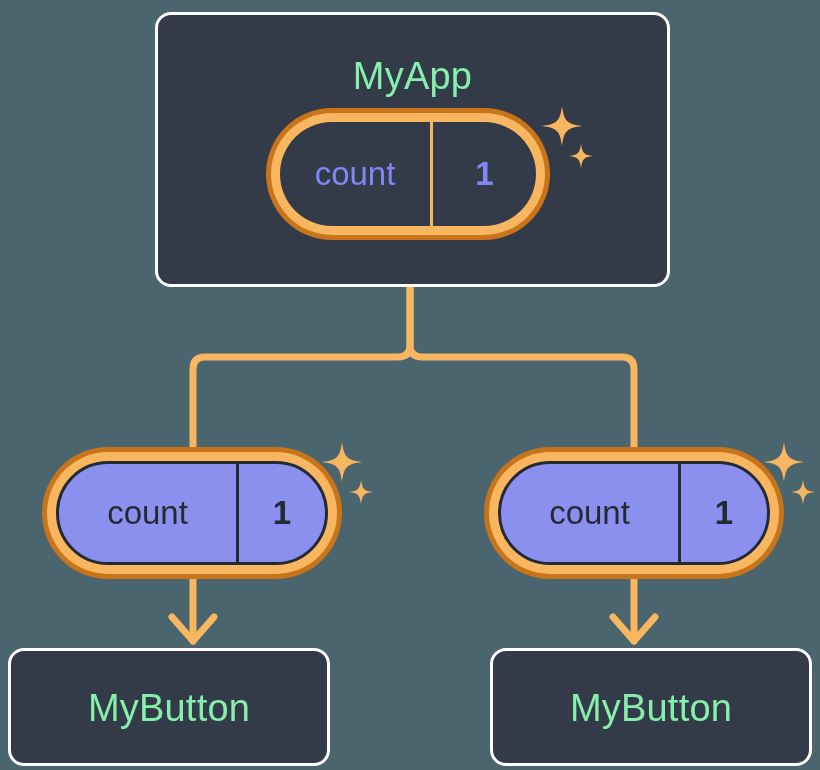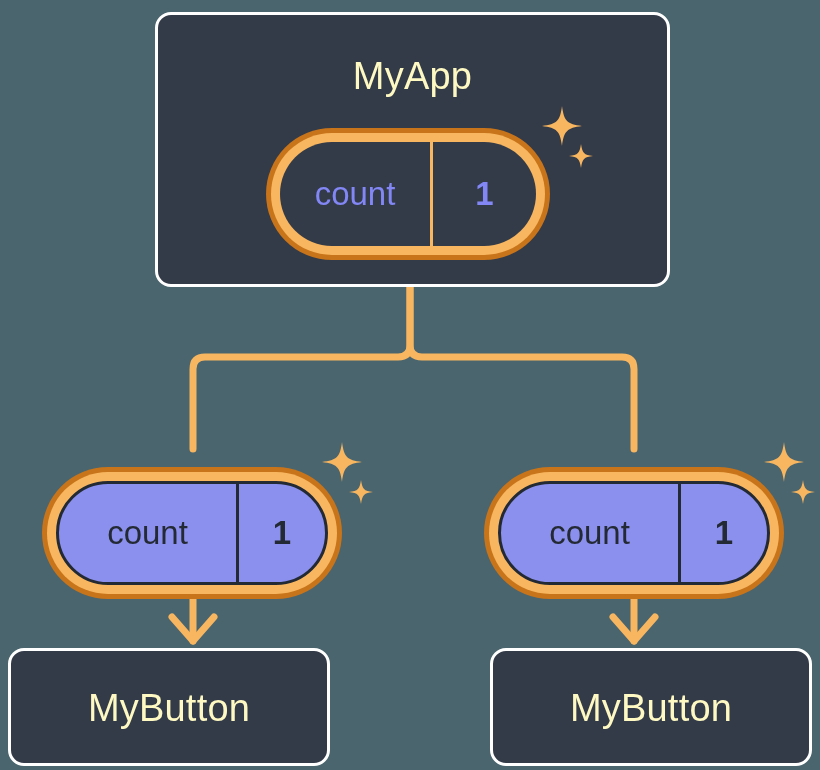--- a/index.html
+++ b/index.html
@@ -42,21 +42,21 @@
     border: 3px solid #ffffff;
     border-radius: 16px;
     box-sizing: border-box;
     z-index: 3;
   }
   .card-title {
     position: absolute;
     left: 0;
     right: 0;
     text-align: center;
-    color: #fef9c3;
+    color: #86efac;
     font-weight: 400;
     letter-spacing: 0.2px;
     white-space: nowrap;
   }
 
   #card-myapp {
     left: 155px;
     top: 12px;
     width: 515px;
     height: 275px;
@@ -81,21 +81,20 @@
   #card-mybutton-left .card-title,
   #card-mybutton-right .card-title {
     top: 36px;
     font-size: 38px;
   }
 
   
   .pill-wrap {
     position: absolute;
     z-index: 4;
-    margin-top: 20px;
   }
   
   .pill-outer {
     position: absolute;
     left: 0;
     top: 0;
     right: 0;
     bottom: 0;
     background: #c8741a;
     border-radius: 999px;

